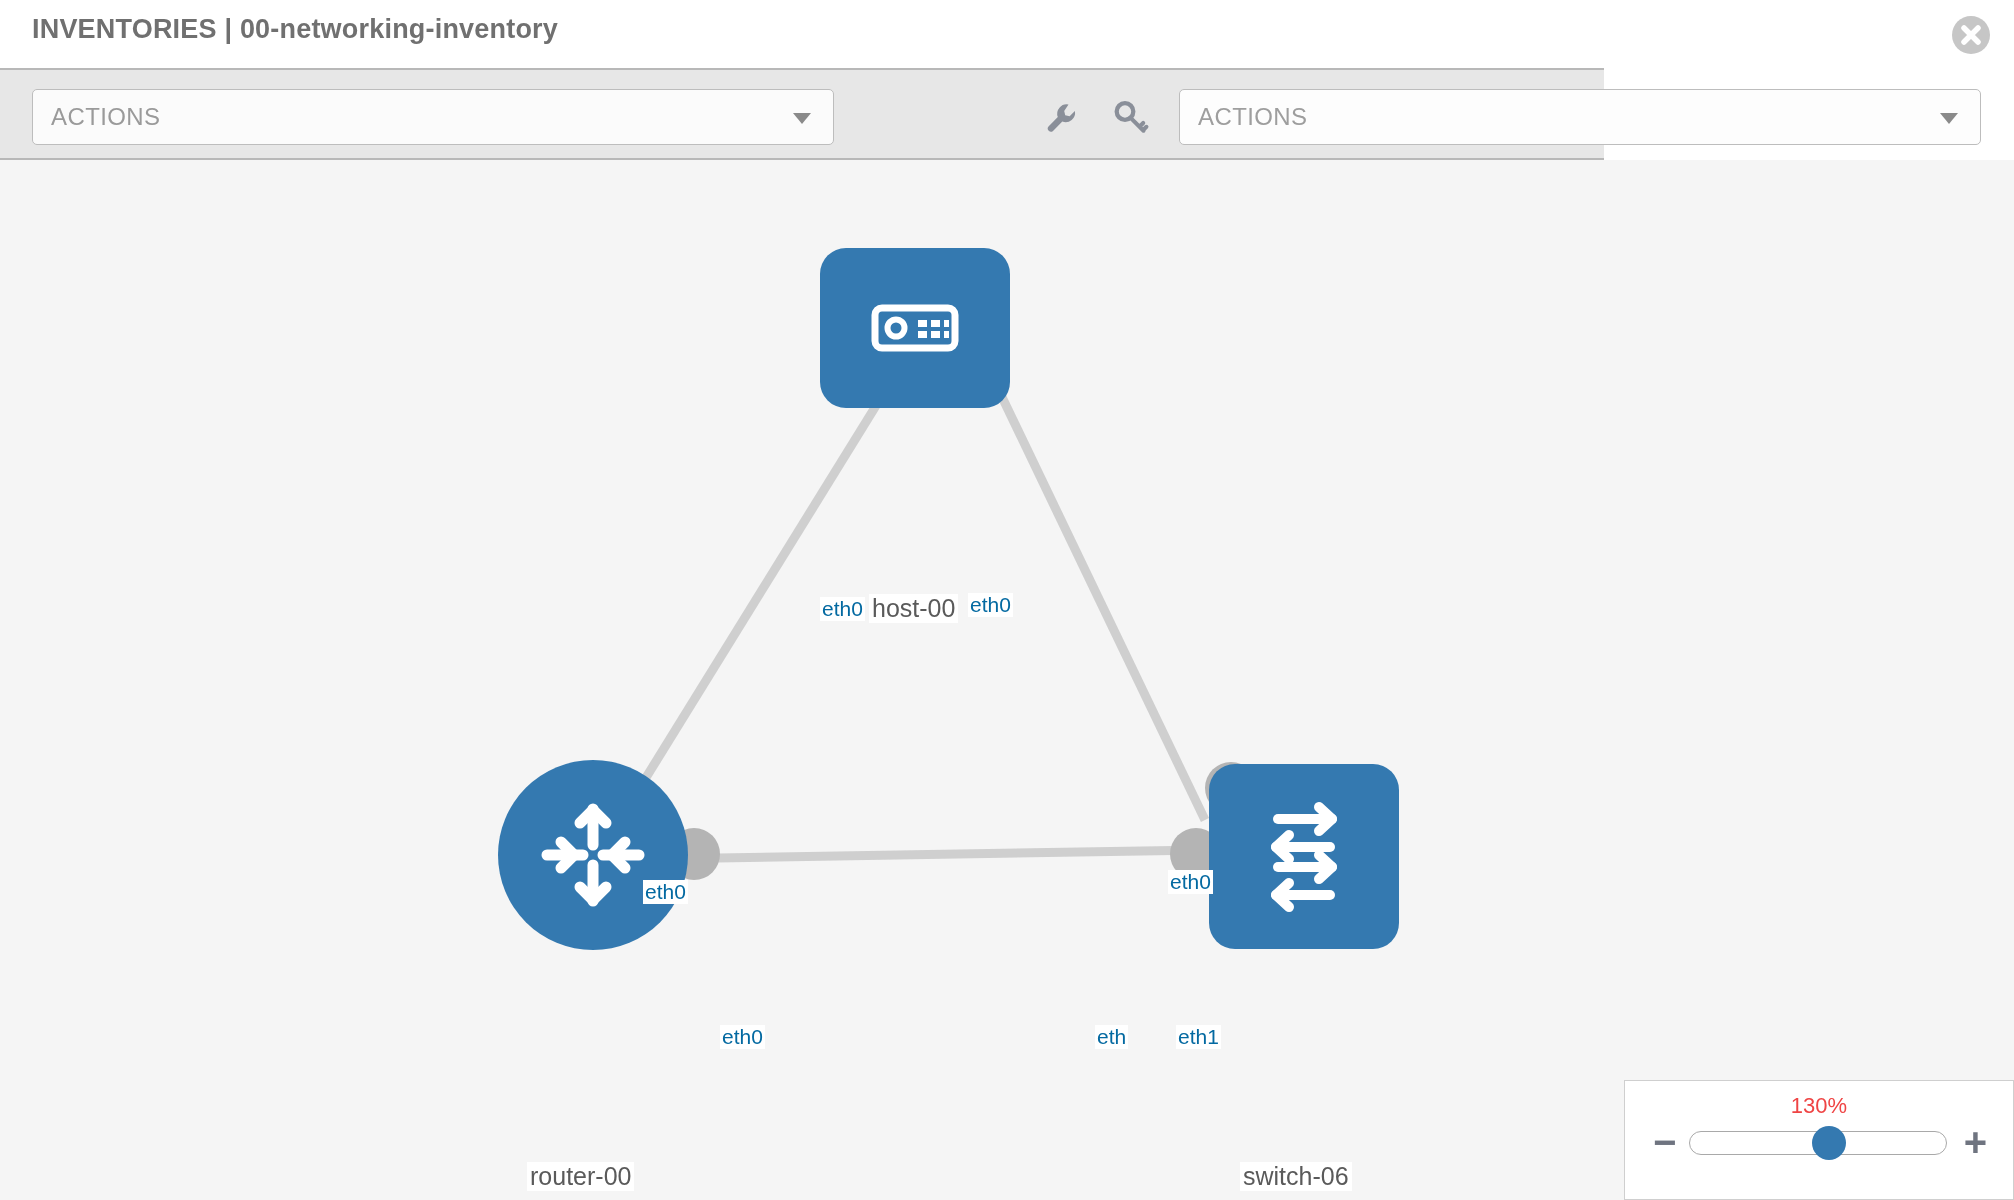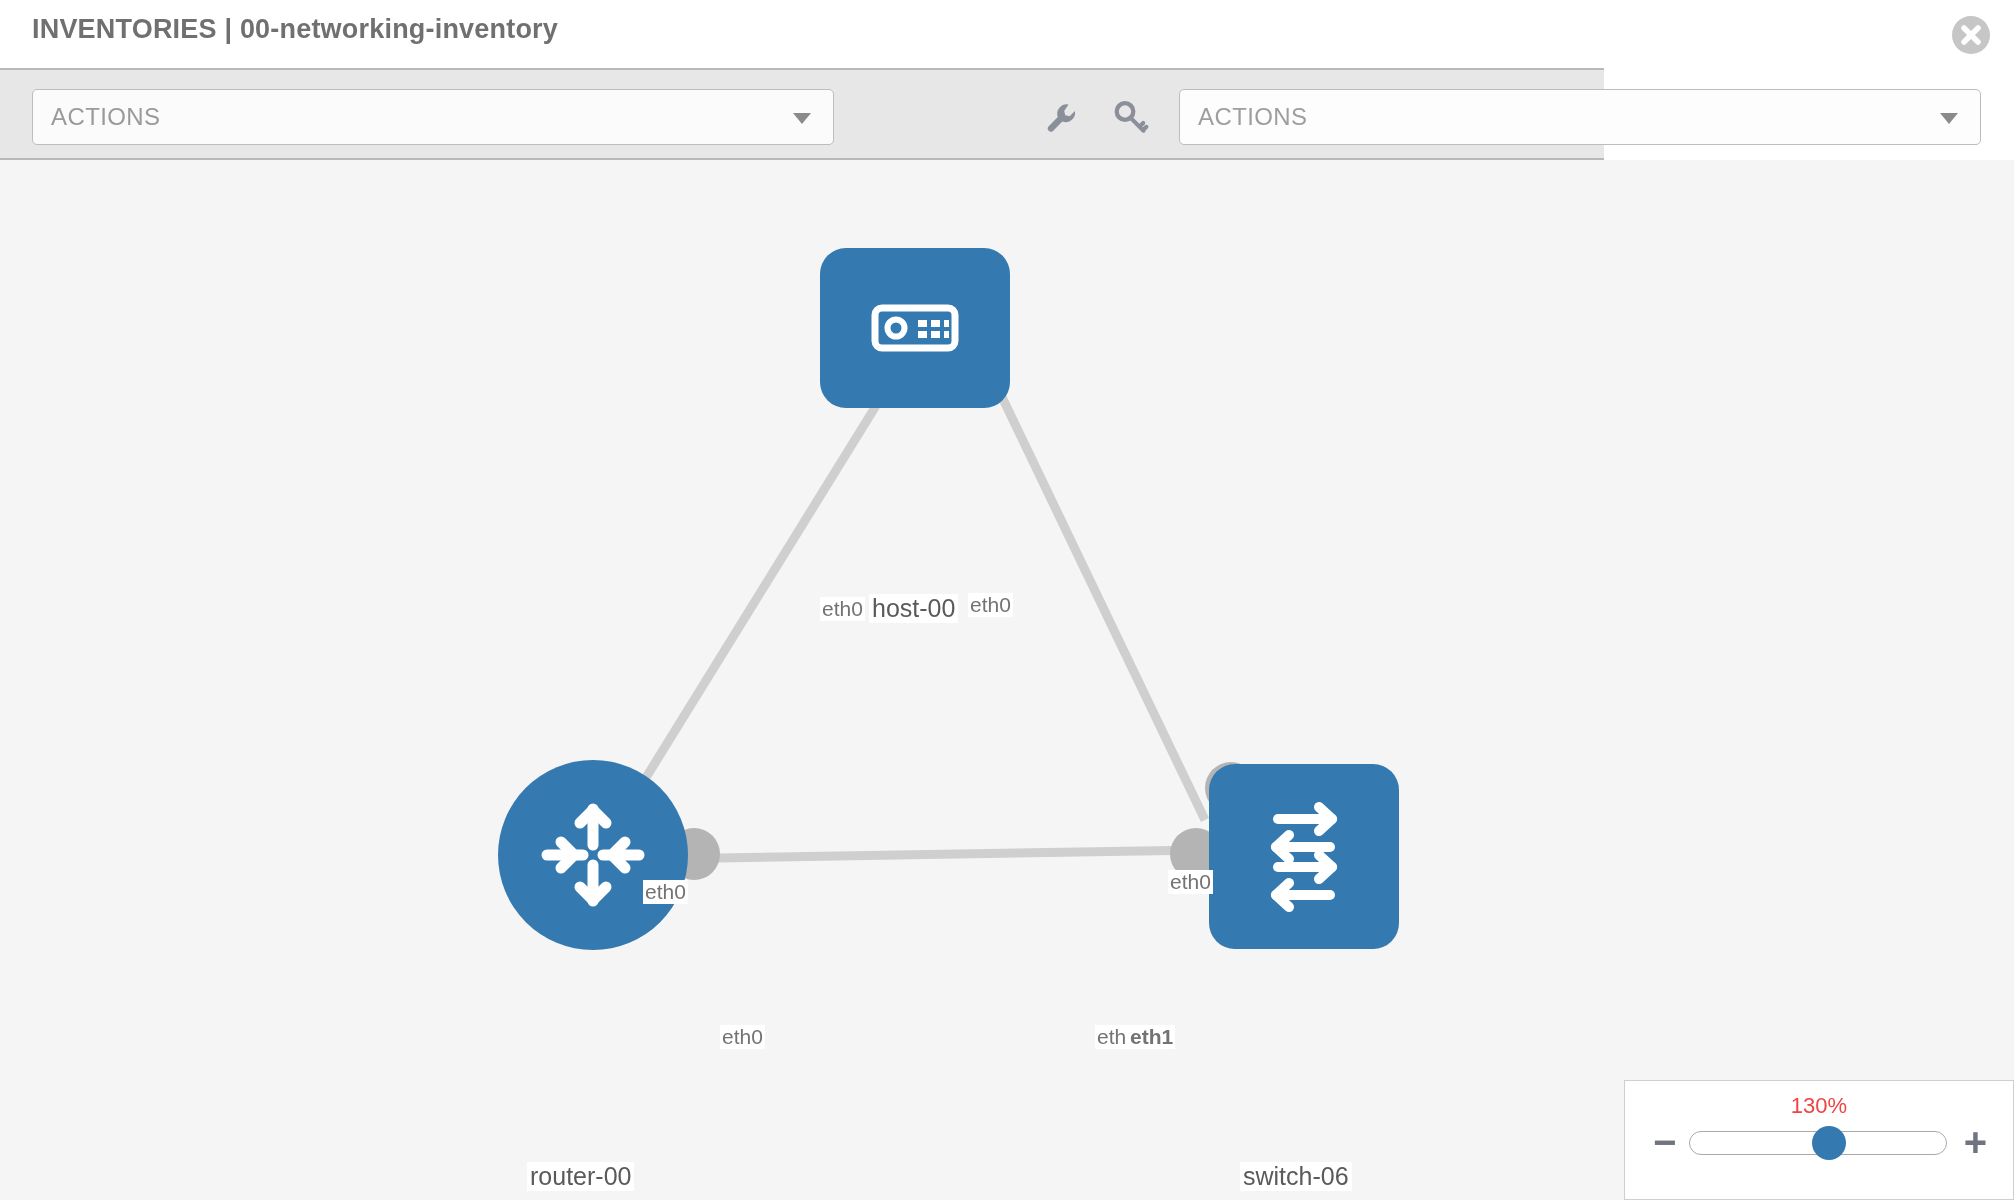--- a/index.html
+++ b/index.html
@@ -112,21 +112,21 @@
     color: #5a5a5a;
     background: #ffffff;
     white-space: nowrap;
     padding: 0 3px;
     text-align: center;
   }
 
   .edge-label {
     position: absolute;
     font-size: 21px;
-    color: #737373;
+    color: #0369a1;
     background: #ffffff;
     white-space: nowrap;
     padding: 0 2px;
   }
 
   
   .zoom-panel {
     position: absolute; right: 0; bottom: 0;
     width: 390px; height: 120px;
     background: #ffffff;
@@ -264,21 +264,21 @@
     </svg>
   </div>
   <div class="node-label" style="left:1240px; top:1002px;">switch-06</div>
 
   <div class="edge-label" style="left:820px; top:437px;">eth0</div>
   <div class="edge-label" style="left:968px; top:433px;">eth0</div>
   <div class="edge-label" style="left:643px; top:720px;">eth0</div>
   <div class="edge-label" style="left:1168px; top:710px;">eth0</div>
   <div class="edge-label" style="left:720px; top:865px;">eth0</div>
   <div class="edge-label" style="left:1095px; top:865px;">eth</div>
-  <div class="edge-label" style="left:1128px; top:865px;font-weight:bold;">eth1</div>
+  <div class="edge-label" style="left:1176px; top:865px;">eth1</div>
 
   <div class="zoom-panel">
     <div class="zoom-value">130%</div>
     <div class="zoom-minus">−</div>
     <div class="zoom-track">
       <div class="zoom-handle" style="left:122px;"></div>
     </div>
     <div class="zoom-plus">+</div>
   </div>
 

